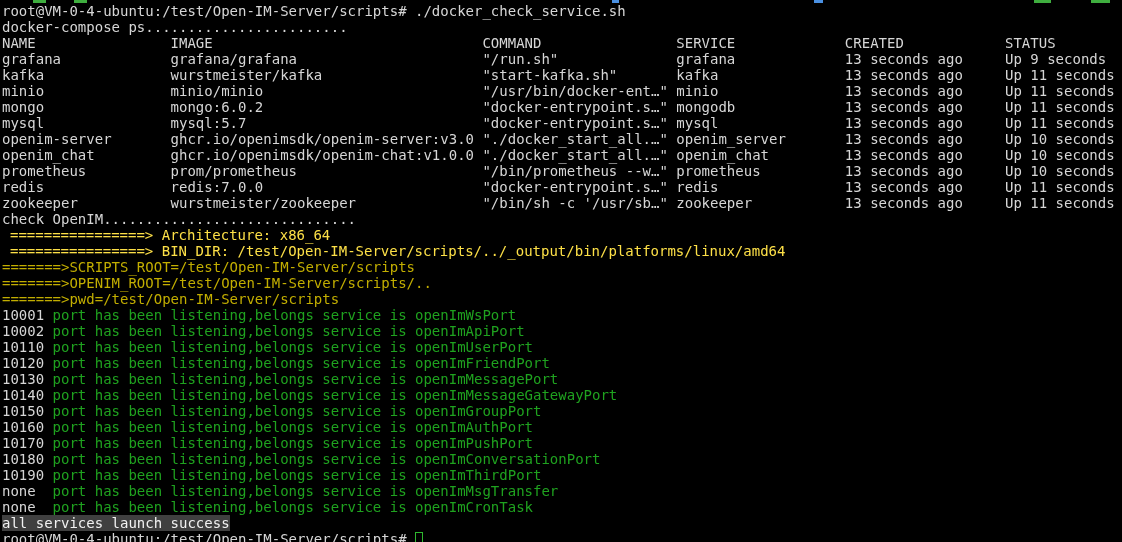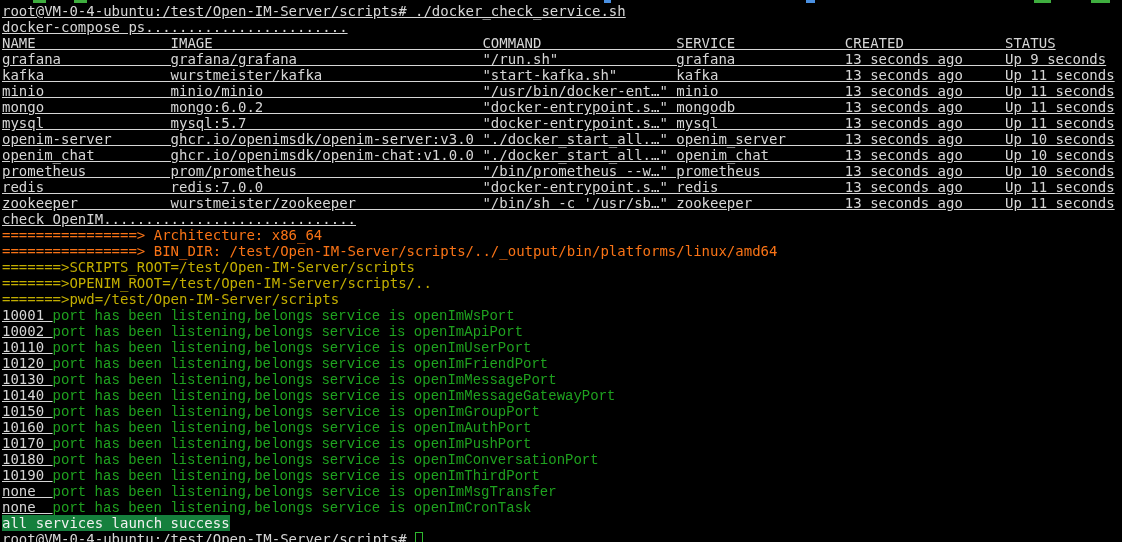--- a/index.html
+++ b/index.html
@@ -10,25 +10,25 @@
     font-size: 14px;
     line-height: 16px;
     color: #d6d6d6;
   }
   #crop-strip { position: relative; height: 3px; width: 100%; }
   #crop-strip .frag { position: absolute; top: 0; height: 3px; }
   #crop-strip .frag.green { background: #3fae3f; }
   #crop-strip .frag.blue { background: #4a90e2; }
   #screen { padding-left: 2px; white-space: pre; }
   .line { white-space: pre; height: 16px; }
-  .fg { color: #d6d6d6; text-decoration: underline; }
-  .green { color: #1fa21f; font-family: Liberation Mono, monospace; }
-  .blue { color: #f97316; }
+  .fg { color: #d6d6d6; }
+  .green { color: #1fa21f; }
+  .blue { color: #fde047; margin-left: 8px; }
   .yellow { color: #c2ae00; text-align: right; }
-  .hl { background: #15803d; color: #f2f2f2; text-align: center; }
+  .hl { background: #404040; color: #f2f2f2; text-align: center; }
   .cursor {
     display: inline-block;
     width: 8px;
     height: 14px;
     border: 1px solid #2eb82e;
     vertical-align: -2px;
   }
 </style>
 </head>
 <body>

